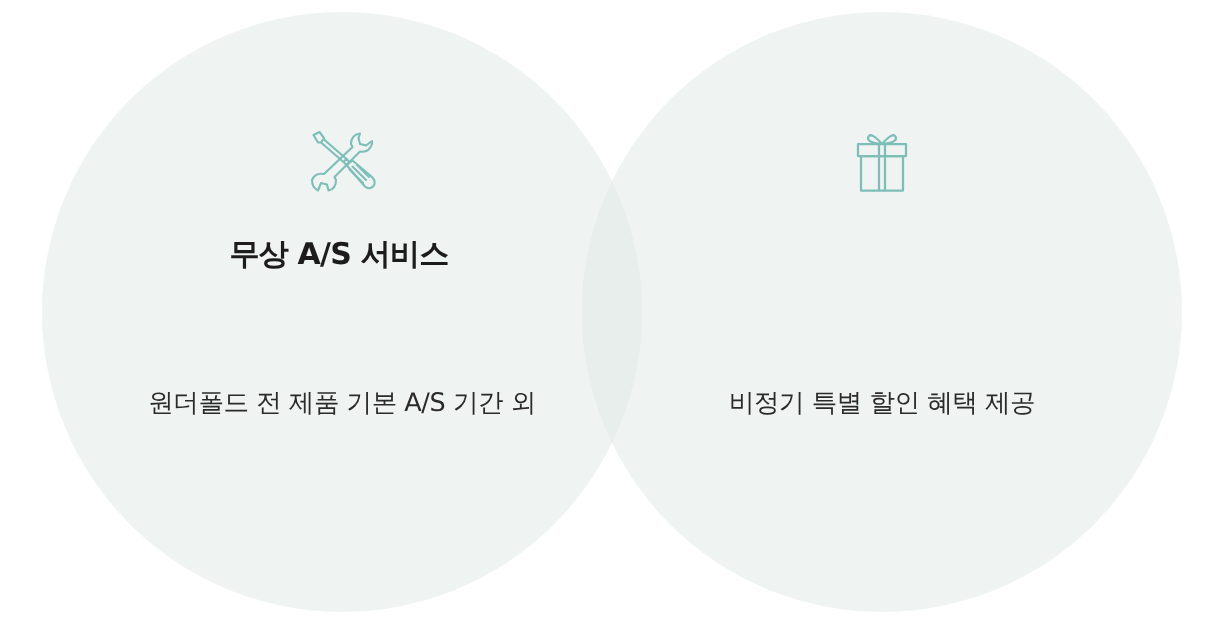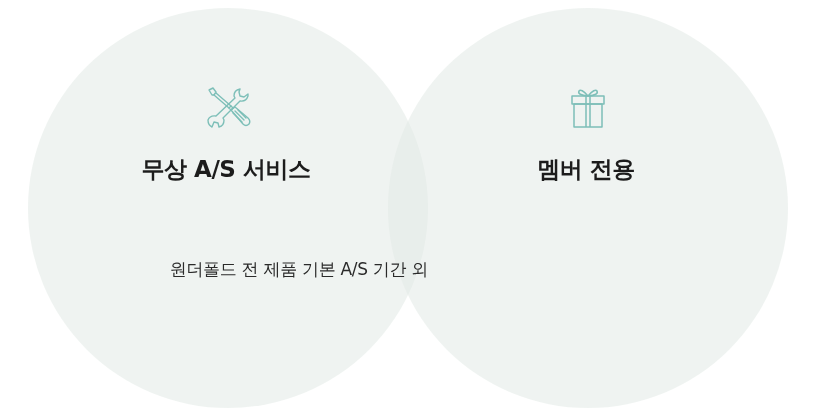--- a/index.html
+++ b/index.html
@@ -44,39 +44,39 @@
       width: 48px;
       height: 44px;
     }
     .icon svg { width: 100%; height: 100%; display: block; }
 
     .title {
       position: absolute;
       left: 0;
       right: 4px;
       top: 146px;
-      font-size: 23px;
+      font-size: 20px;
       font-weight: bold;
       line-height: 46px;
       letter-spacing: -0.5px;
       color: #1c1c1c;
     }
     .title span { display: block; }
 
     .desc {
       position: absolute;
       left: 0;
       right: 0;
       top: 253px;
       font-size: 17px;
       line-height: 32px;
       color: #2a2a2a;
       letter-spacing: -0.3px;
     }
-    .desc span { display: block; text-align: right; }
+    .desc span { display: block; }
   </style>
 </head>
 <body>
 
 <div class="circle left"></div>
 <div class="circle right"></div>
 
 <div class="panel left">
   <div class="icon">
     <svg viewBox="0 0 48 44" fill="none" stroke="#7dbfb8" stroke-width="1.4" stroke-linejoin="round" stroke-linecap="round">
@@ -107,17 +107,17 @@
       <path d="M24 10 Q31 2 33 5 Q35 9 24 10 Z"></path>
 
       <rect x="8" y="10" width="32" height="8"></rect>
 
       <rect x="10" y="18" width="28" height="23"></rect>
 
       <path d="M22 10 L22 41 M26 10 L26 41"></path>
     </svg>
   </div>
   <div class="title">
-    <span>멤버 전용</span>
   </div>
   <div class="desc">
+    <span>비정기 특별 할인 혜택 제공</span>
   </div>
 </div>
 
 </body></html>

